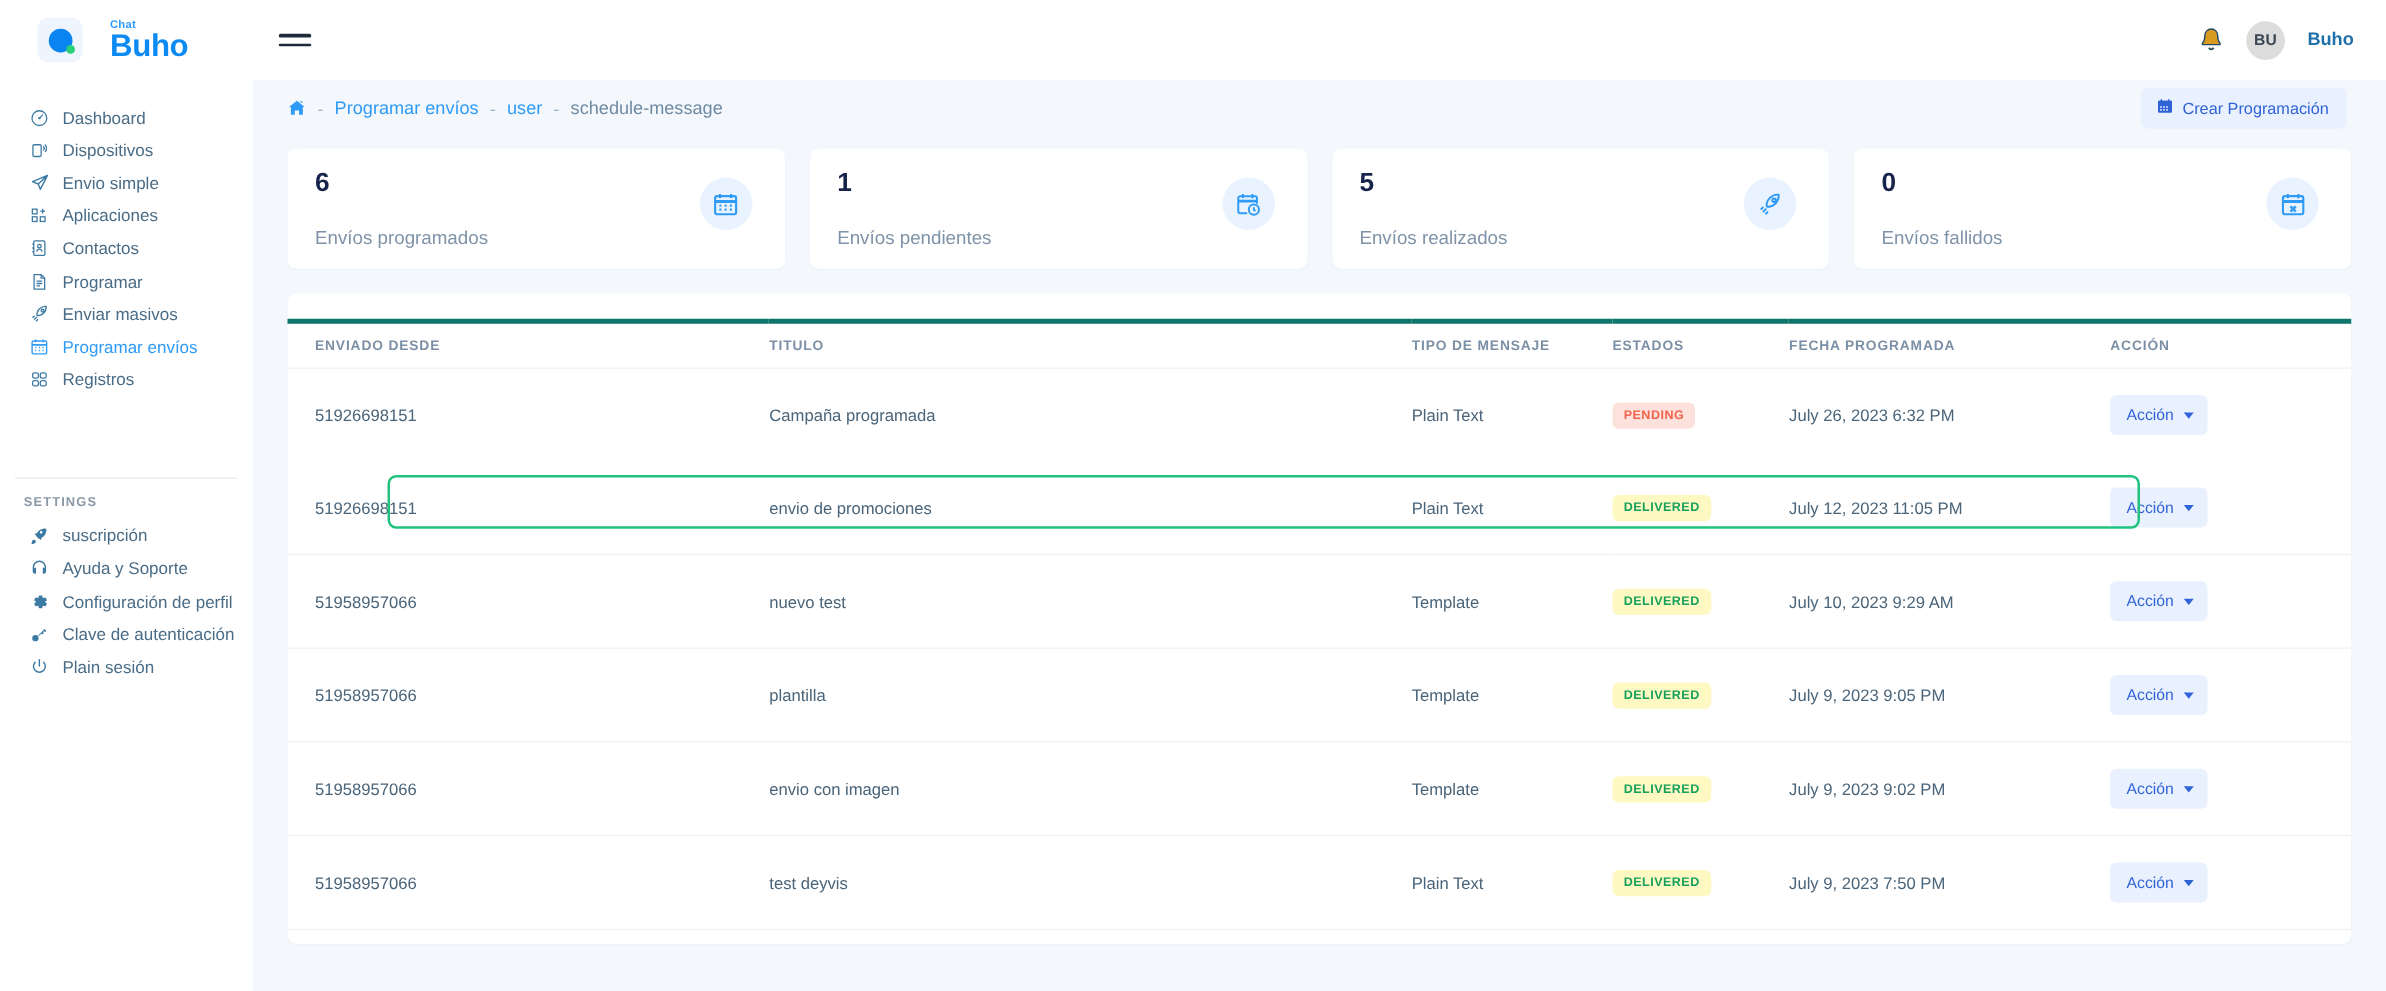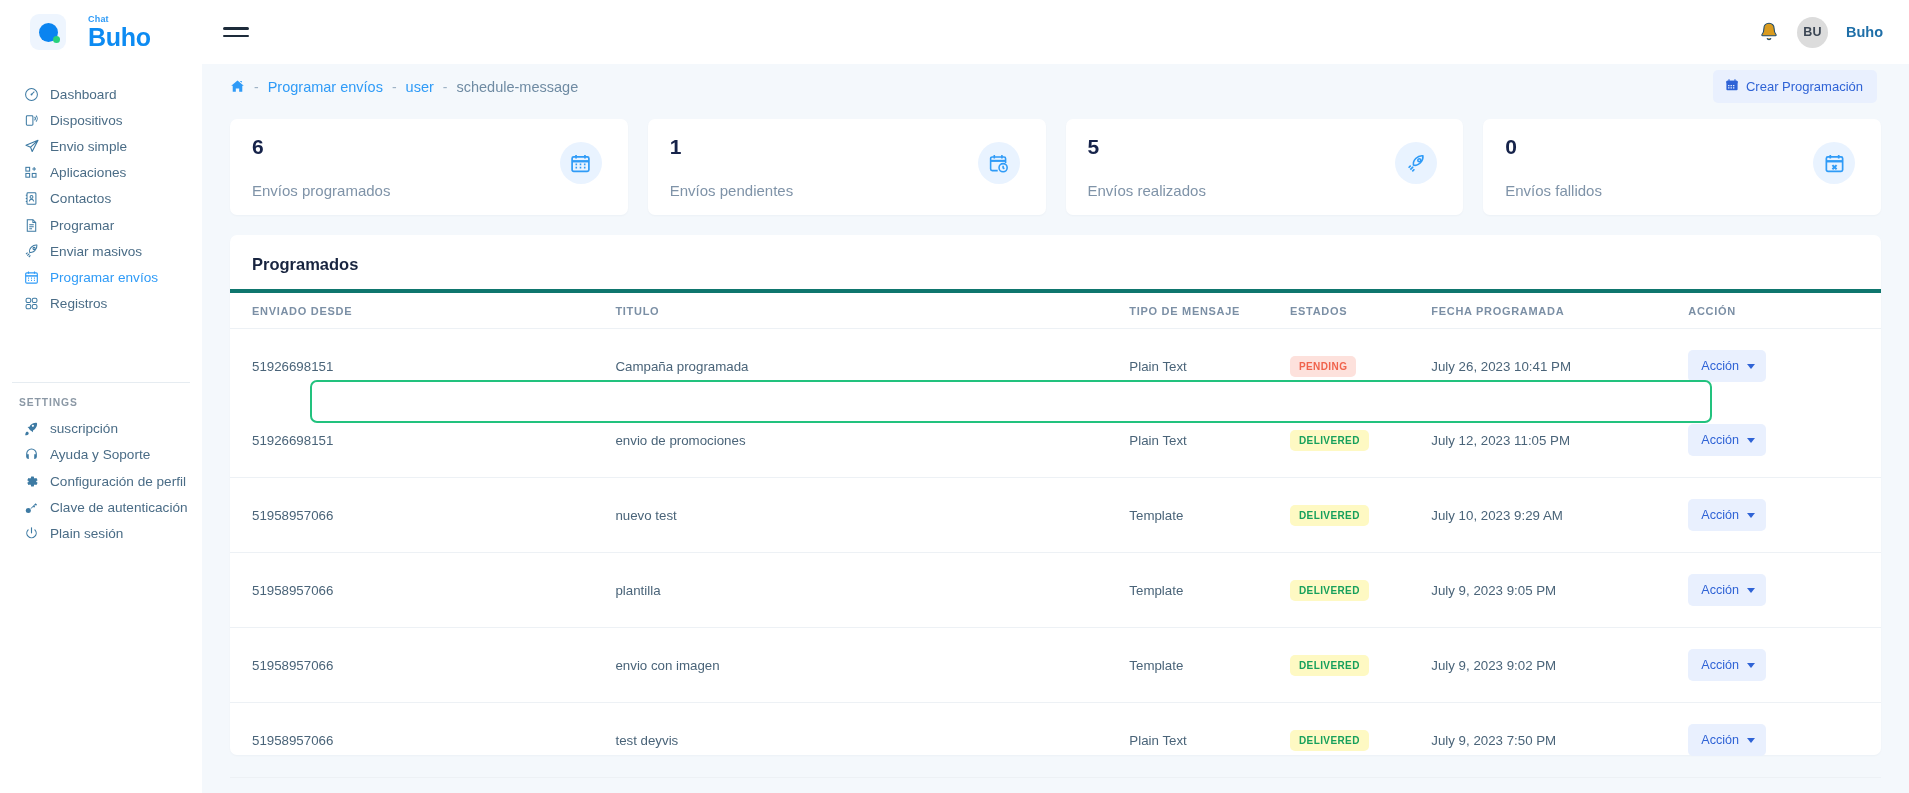--- a/index.html
+++ b/index.html
@@ -548,21 +548,20 @@
           <rect x="1.8" y="3" width="12.4" height="11" rx="1.2"></rect>
           <path d="M1.8 6.3h12.4" stroke-width="1.8"></path>
           <path d="M4.8 1.6v2.6M11.2 1.6v2.6"></path>
           <path d="M6.4 9.2l3.2 3.2M9.6 9.2l-3.2 3.2" stroke-width="1.5"></path>
         </svg>
       </div>
     </div>
   </div>
 
   <div class="panel">
-    <div class="panel-title">Programados</div>
 
     <table>
       <thead>
         <tr>
           <th class="c-from">ENVIADO DESDE</th>
           <th class="c-title">TITULO</th>
           <th class="c-type">TIPO DE MENSAJE</th>
           <th class="c-status">ESTADOS</th>
           <th class="c-date">FECHA PROGRAMADA</th>
           <th class="c-action">ACCIÓN</th>
@@ -570,21 +569,21 @@
       </thead>
       <tbody>
 
         <tr class="highlight">
           <td>51926698151</td>
           <td>Campaña programada</td>
           <td>Plain Text</td>
           <td>
             <span class="badge pending">PENDING</span>
           </td>
-          <td>July 26, 2023 10:41 PM</td>
+          <td>July 26, 2023 6:32 PM</td>
           <td>
             <button class="accion-btn">
               <span>Acción</span>
               <span class="caret"></span>
             </button>
           </td>
         </tr>
 
         <tr>
           <td>51926698151</td>

